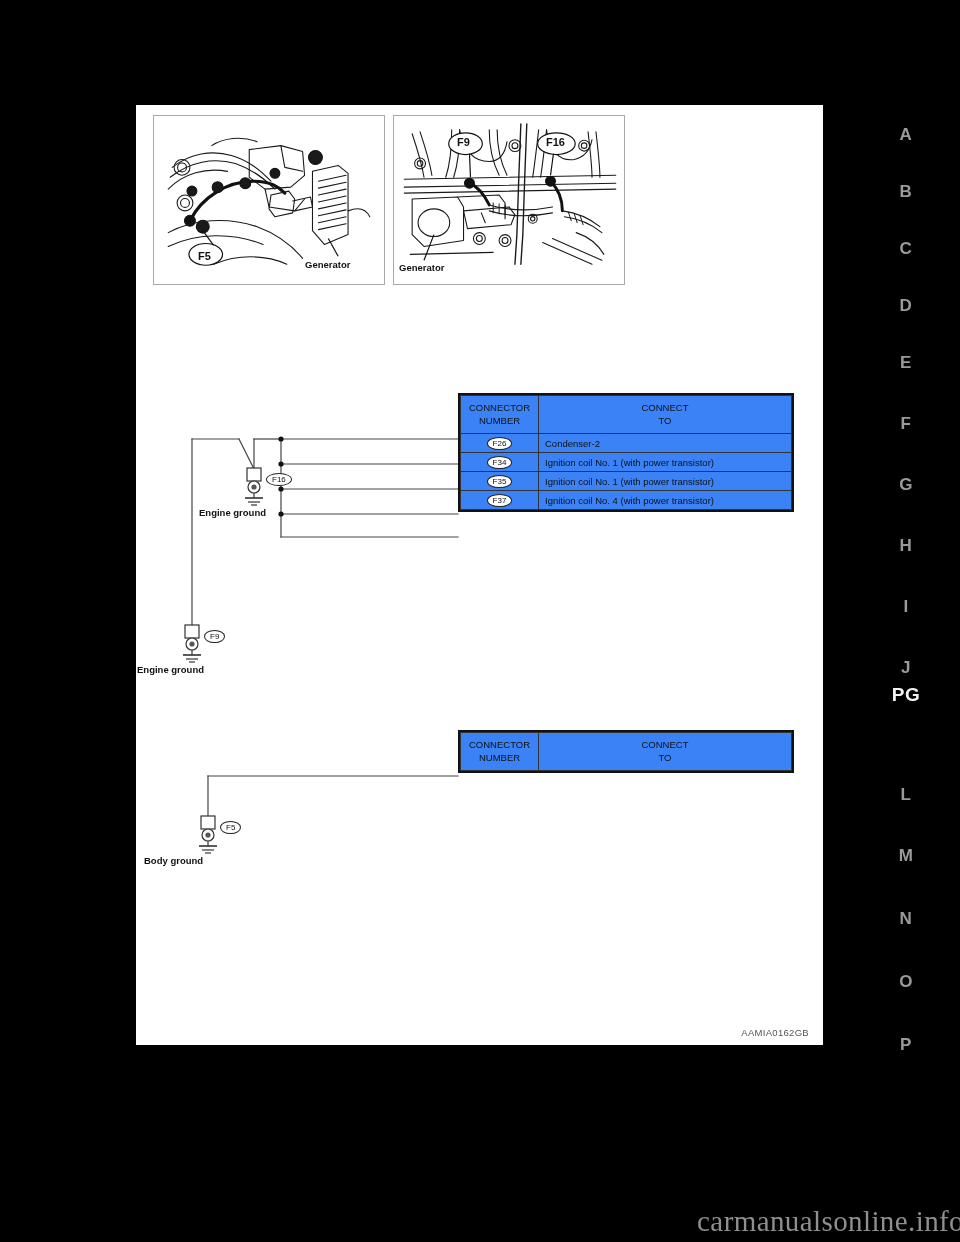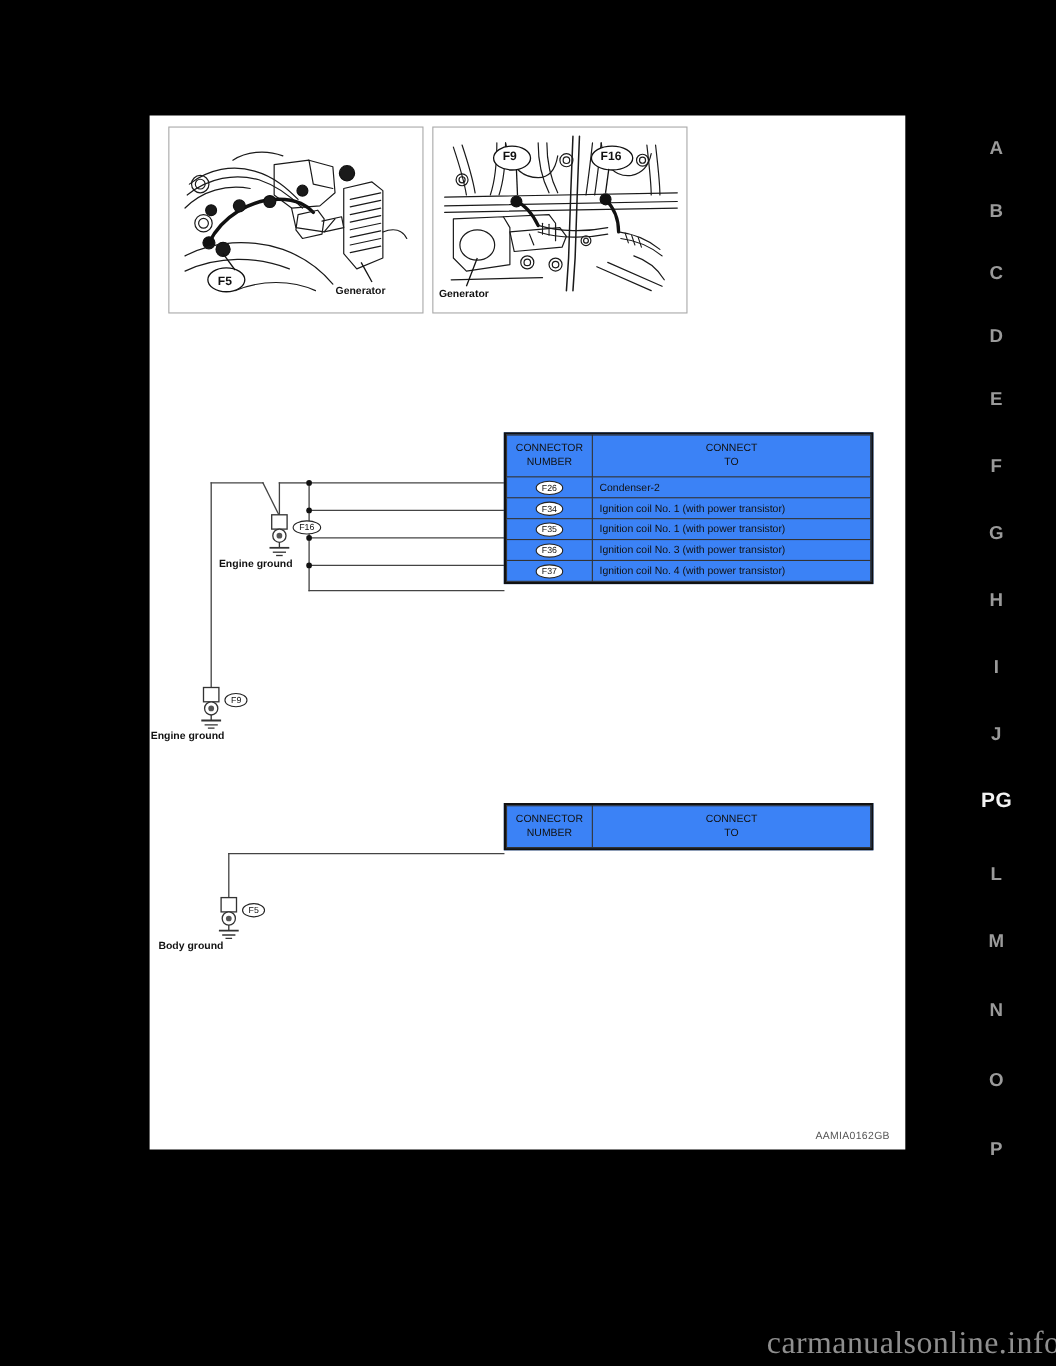--- a/index.html
+++ b/index.html
@@ -422,26 +422,20 @@
           <td class="to-cell">Ignition coil No. 1 (with power transistor)</td>
         </tr>
         <tr>
           <td class="num-cell">
             <span class="cbadge">F35</span>
           </td>
           <td class="to-cell">Ignition coil No. 1 (with power transistor)</td>
         </tr>
         <tr>
           <td class="num-cell">
-            <span class="cbadge">F36</span>
-          </td>
-          <td class="to-cell">Ignition coil No. 3 (with power transistor)</td>
-        </tr>
-        <tr>
-          <td class="num-cell">
             <span class="cbadge">F37</span>
           </td>
           <td class="to-cell">Ignition coil No. 4 (with power transistor)</td>
         </tr>
       </tbody>
         </table>
     </div>
 
     <div class="conn-table" id="table-2">
       <table>
@@ -471,21 +465,21 @@
     <div class="side-tab" style="top:20px;">A</div>
     <div class="side-tab" style="top:77px;">B</div>
     <div class="side-tab" style="top:134px;">C</div>
     <div class="side-tab" style="top:191px;">D</div>
     <div class="side-tab" style="top:248px;">E</div>
     <div class="side-tab" style="top:309px;">F</div>
     <div class="side-tab" style="top:370px;">G</div>
     <div class="side-tab" style="top:431px;">H</div>
     <div class="side-tab" style="top:492px;">I</div>
     <div class="side-tab" style="top:553px;">J</div>
-    <div class="side-tab active" style="top:614px;">PG</div>
+    <div class="side-tab active" style="top:580px;">PG</div>
     <div class="side-tab" style="top:680px;">L</div>
     <div class="side-tab" style="top:741px;">M</div>
     <div class="side-tab" style="top:804px;">N</div>
     <div class="side-tab" style="top:867px;">O</div>
     <div class="side-tab" style="top:930px;">P</div>
   </div>
 
   <div id="watermark">carmanualsonline.info</div>
 
 </div>

